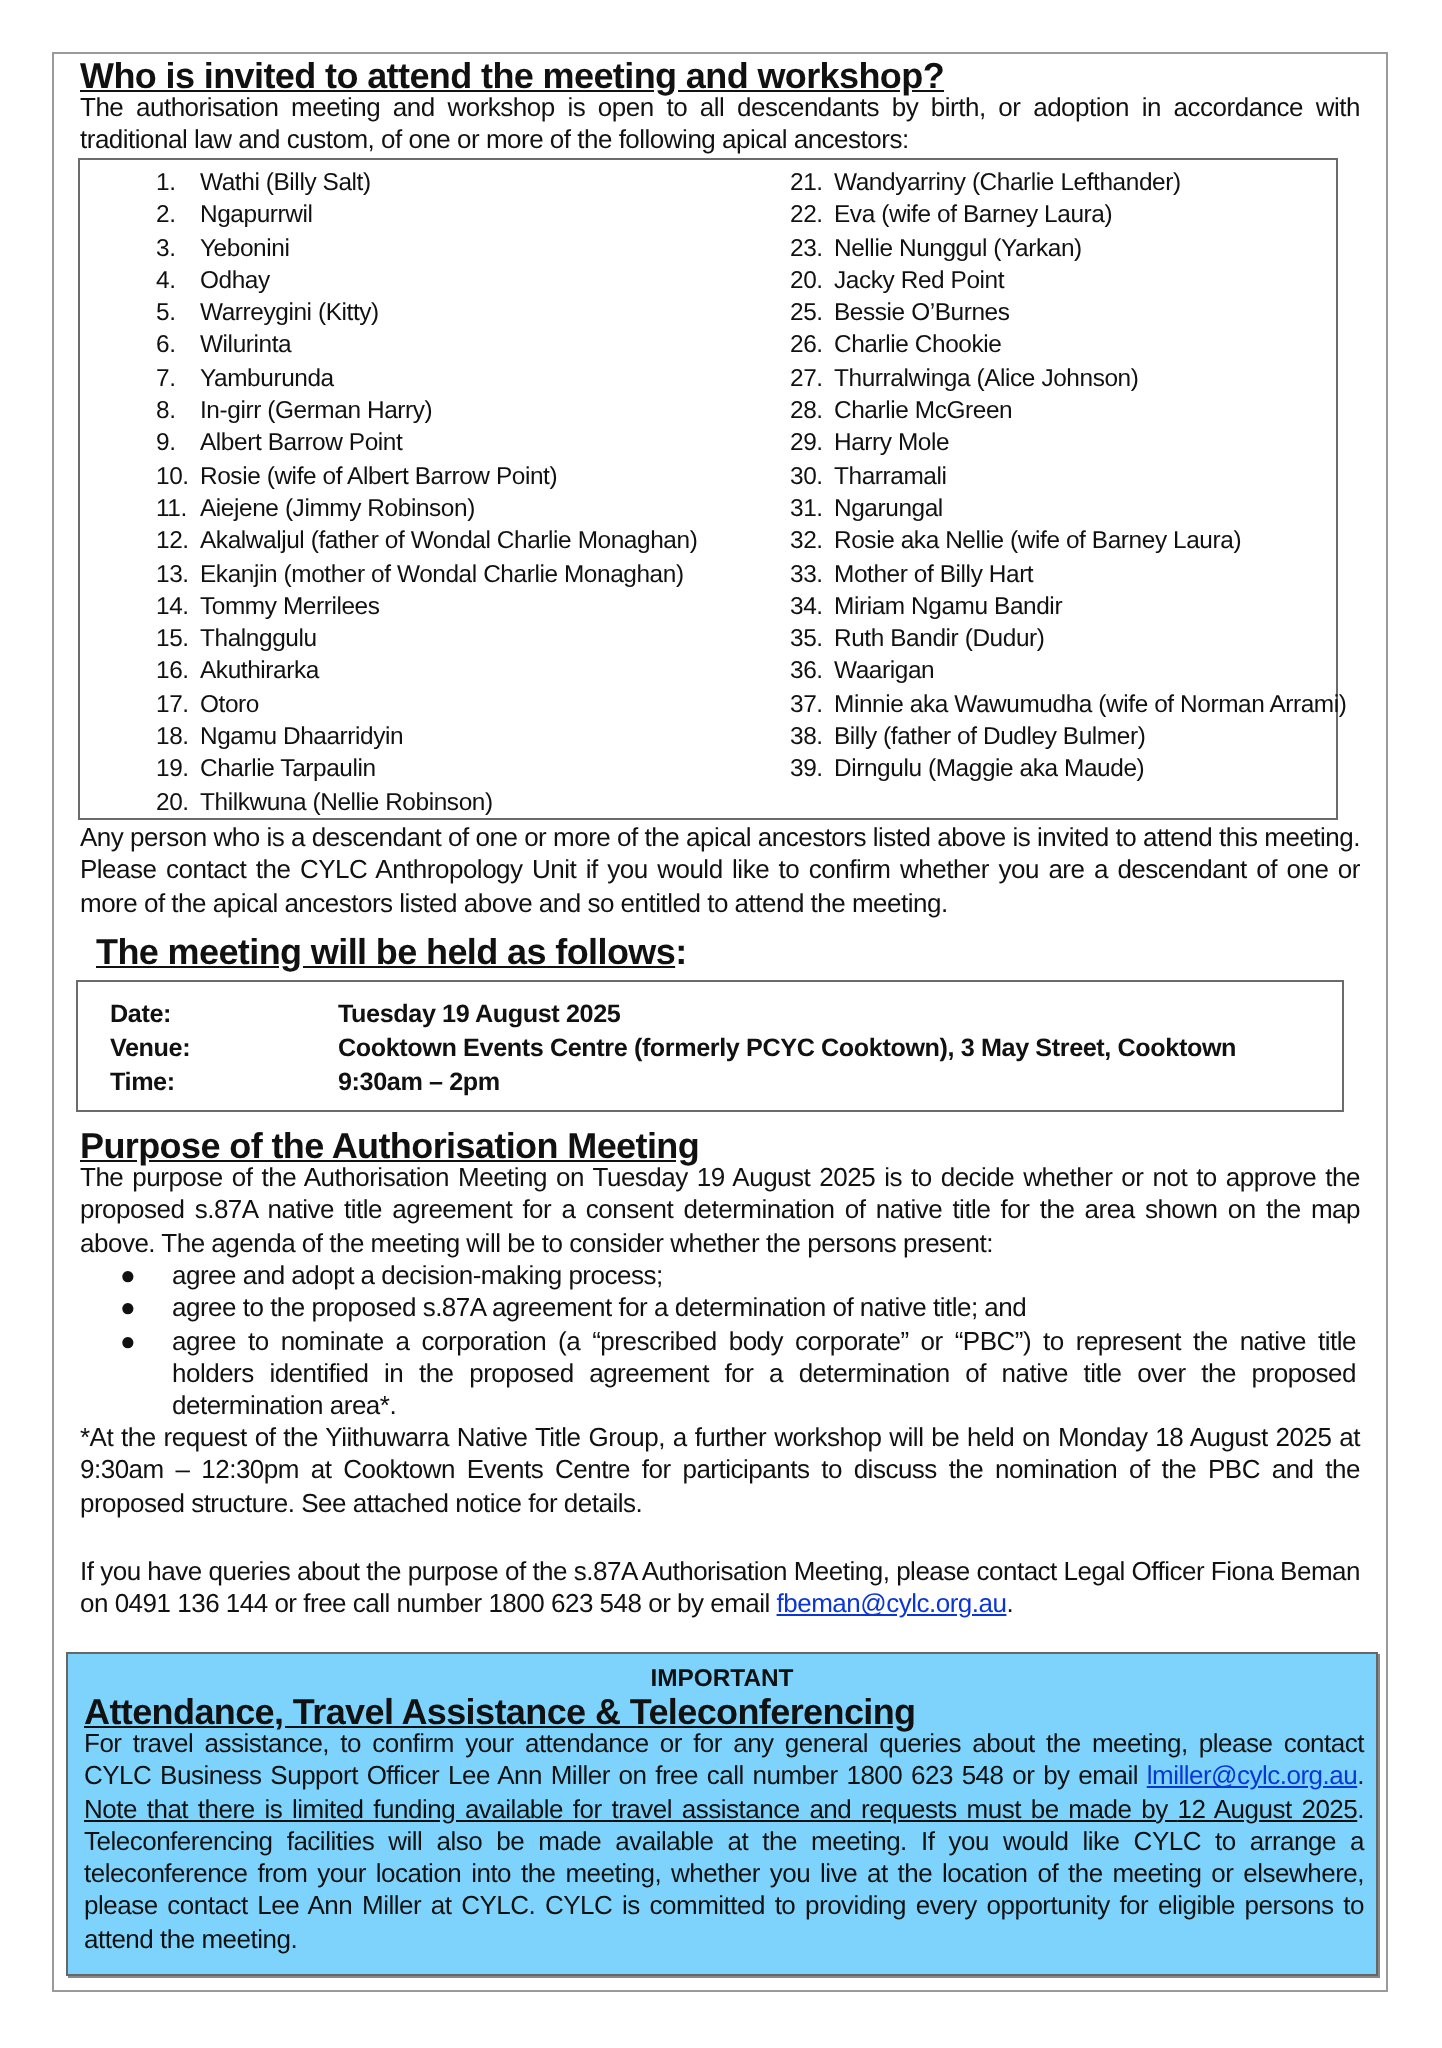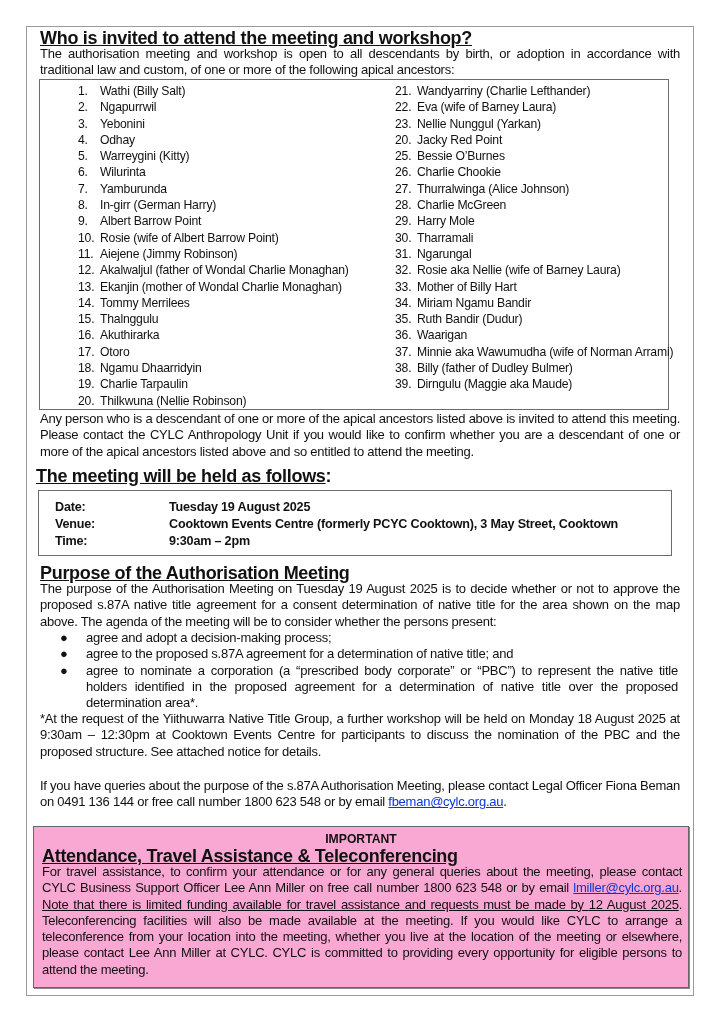--- a/index.html
+++ b/index.html
@@ -19,21 +19,21 @@
   .li .num { position:absolute; left:0; top:0; }
   .col-left .li { padding-left:22px; }
   .meet-box { position:absolute; left:38px; top:490px; width:634px; height:66px;
               border:1px solid #6b6b6b; box-sizing:border-box; }
   .meet-row { position:absolute; left:16px; font-weight:bold; font-size:12.6px; line-height:18px; letter-spacing:-0.2px; }
   .meet-row .lbl { display:inline-block; width:114px; }
   .bullets { position:absolute; left:60px; width:618px; }
   .bullet { position:relative; padding-left:26px; text-align:justify; }
   .bullet .dot { position:absolute; left:0; top:0; }
   .imp-box { position:absolute; left:33px; top:826px; width:656px; height:162px;
-             background:#f9a8d4; border:1px solid #666; box-sizing:border-box;
+             background:#7dd3fc; border:1px solid #666; box-sizing:border-box;
              box-shadow:1px 1px 0 #888;padding-left:40px; }
   .imp-title { position:absolute; left:0; width:100%; top:5px; text-align:center; font-weight:bold; font-size:12.2px; }
   a { color:#0b36d6; text-decoration:underline; }
   .b { font-weight:normal; }
   .u { text-decoration:underline; }
 </style>
 </head>
 <body>
 
 <div class="page"></div>
@@ -82,21 +82,21 @@
       <div class="li"><span class="num">35.</span><span>Ruth Bandir (Dudur)</span></div>
       <div class="li"><span class="num">36.</span><span>Waarigan</span></div>
       <div class="li"><span class="num">37.</span><span>Minnie aka Wawumudha (wife of Norman Arrami)</span></div>
       <div class="li"><span class="num">38.</span><span>Billy (father of Dudley Bulmer)</span></div>
       <div class="li"><span class="num">39.</span><span>Dirngulu (Maggie aka Maude)</span></div>
     </div>
 </div>
 
 <div class="para txt" style="left:40px; top:411px; width:640px;">Any person who is a descendant of one or more of the apical ancestors listed above is invited to attend this meeting. Please contact the CYLC Anthropology Unit if you would like to confirm whether you are a descendant of one or more of the apical ancestors listed above and so entitled to attend the meeting.</div>
 
-<div class="heading" style="left:36px; top:468px;"><span>The meeting will be held as follows</span><span style="text-decoration:none; display:inline-block;">:</span></div>
+<div class="heading" style="left:48px; top:468px;"><span>The meeting will be held as follows</span><span style="text-decoration:none; display:inline-block;">:</span></div>
 
 <div class="meet-box">
   <div class="meet-row" style="top:7px;">
     <span class="lbl">Date:</span><span>Tuesday 19 August 2025</span>
   </div>
   <div class="meet-row" style="top:24px;">
     <span class="lbl">Venue:</span><span>Cooktown Events Centre (formerly PCYC Cooktown), 3 May Street, Cooktown</span>
   </div>
   <div class="meet-row" style="top:41px;">
     <span class="lbl">Time:</span><span>9:30am – 2pm</span>

